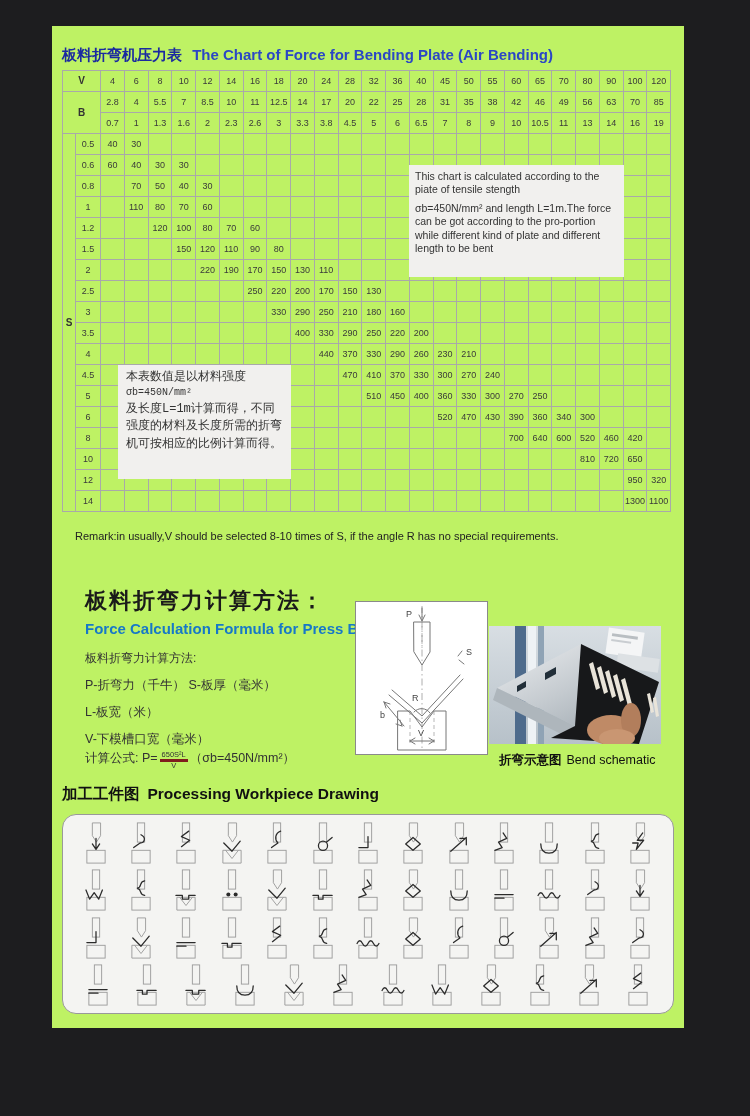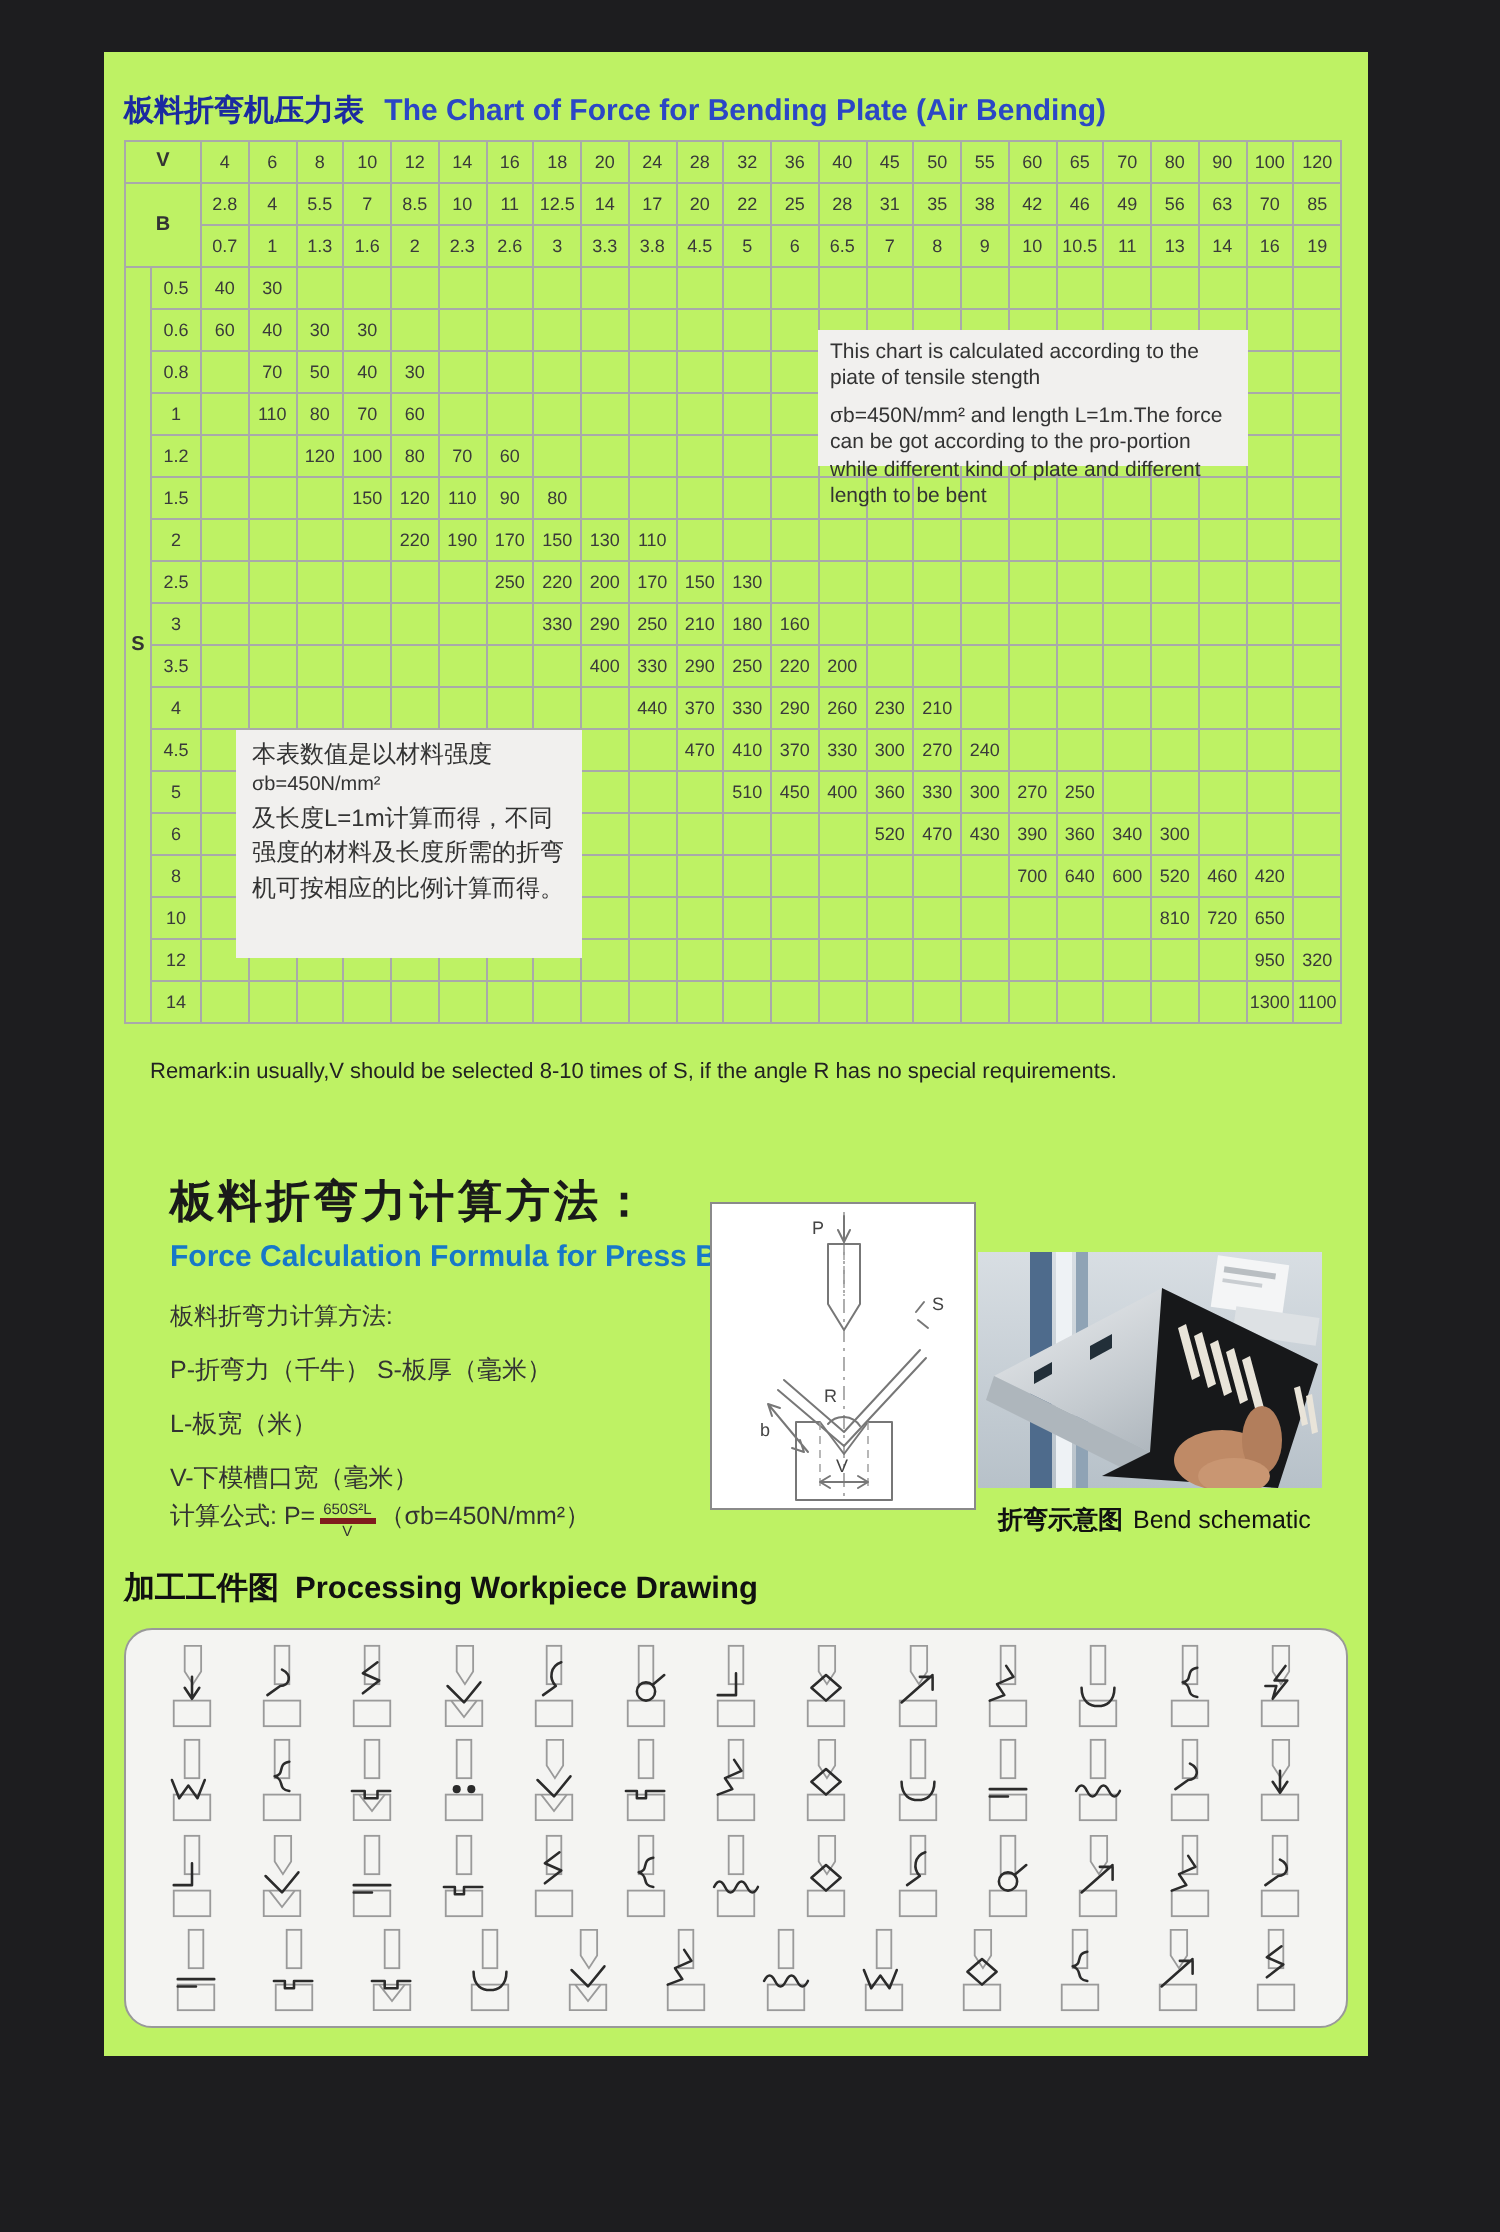--- a/index.html
+++ b/index.html
@@ -12,24 +12,24 @@
   .title-zh{color:#1b2aa0;}
   .title-en{color:#2b47c5;margin-left:6px;font-weight:bold;}
 
   
   .table-wrap{position:absolute;left:10px;top:44px;width:608px;height:428px;}
   table.force{border-collapse:collapse;table-layout:fixed;width:608px;}
   table.force td{border:1px solid #a9a9a9;text-align:center;vertical-align:middle;
       font-size:9px;color:#3a3a3a;height:20px;padding:0;overflow:hidden;line-height:1;}
   table.force td.lbl{font-weight:bold;font-size:10px;color:#333;}
   .overlay{position:absolute;background:#f1f0ee;z-index:5;box-sizing:border-box;}
-  .note-en{left:347px;top:95px;width:215px;height:68px;padding:5px 6px;font-size:10.5px;color:#333;line-height:1.25;}
+  .note-en{left:347px;top:95px;width:215px;height:112px;padding:5px 6px;font-size:10.5px;color:#333;line-height:1.25;}
   .note-en p{margin:0 0 6px 0;}
   .note-zh{left:56px;top:295px;width:173px;height:114px;padding:4px 8px;font-size:12px;color:#333;line-height:1.45;}
-  .note-zh p{margin:0;}
+  .note-zh p{margin:0;font-family:Liberation Mono, monospace;}
   .note-zh .small{font-size:10px;}
 
   
   .remark-zh{position:absolute;left:10px;top:476px;margin:0;font-size:11px;font-weight:bold;color:#222;letter-spacing:1.5px;}
   .remark-en{position:absolute;left:10px;top:491px;margin:13px;font-size:11px;color:#222;}
 
   
   .calc-h2{position:absolute;left:33px;top:560px;margin:0;font-size:22px;font-weight:bold;color:#1a1a1a;letter-spacing:2px;}
   .calc-h3{position:absolute;left:33px;top:594px;margin:0;font-size:15px;font-weight:bold;color:#1778c8;}
   .calc-sub{position:absolute;left:33px;top:624px;margin:0;font-size:12px;color:#333;}

